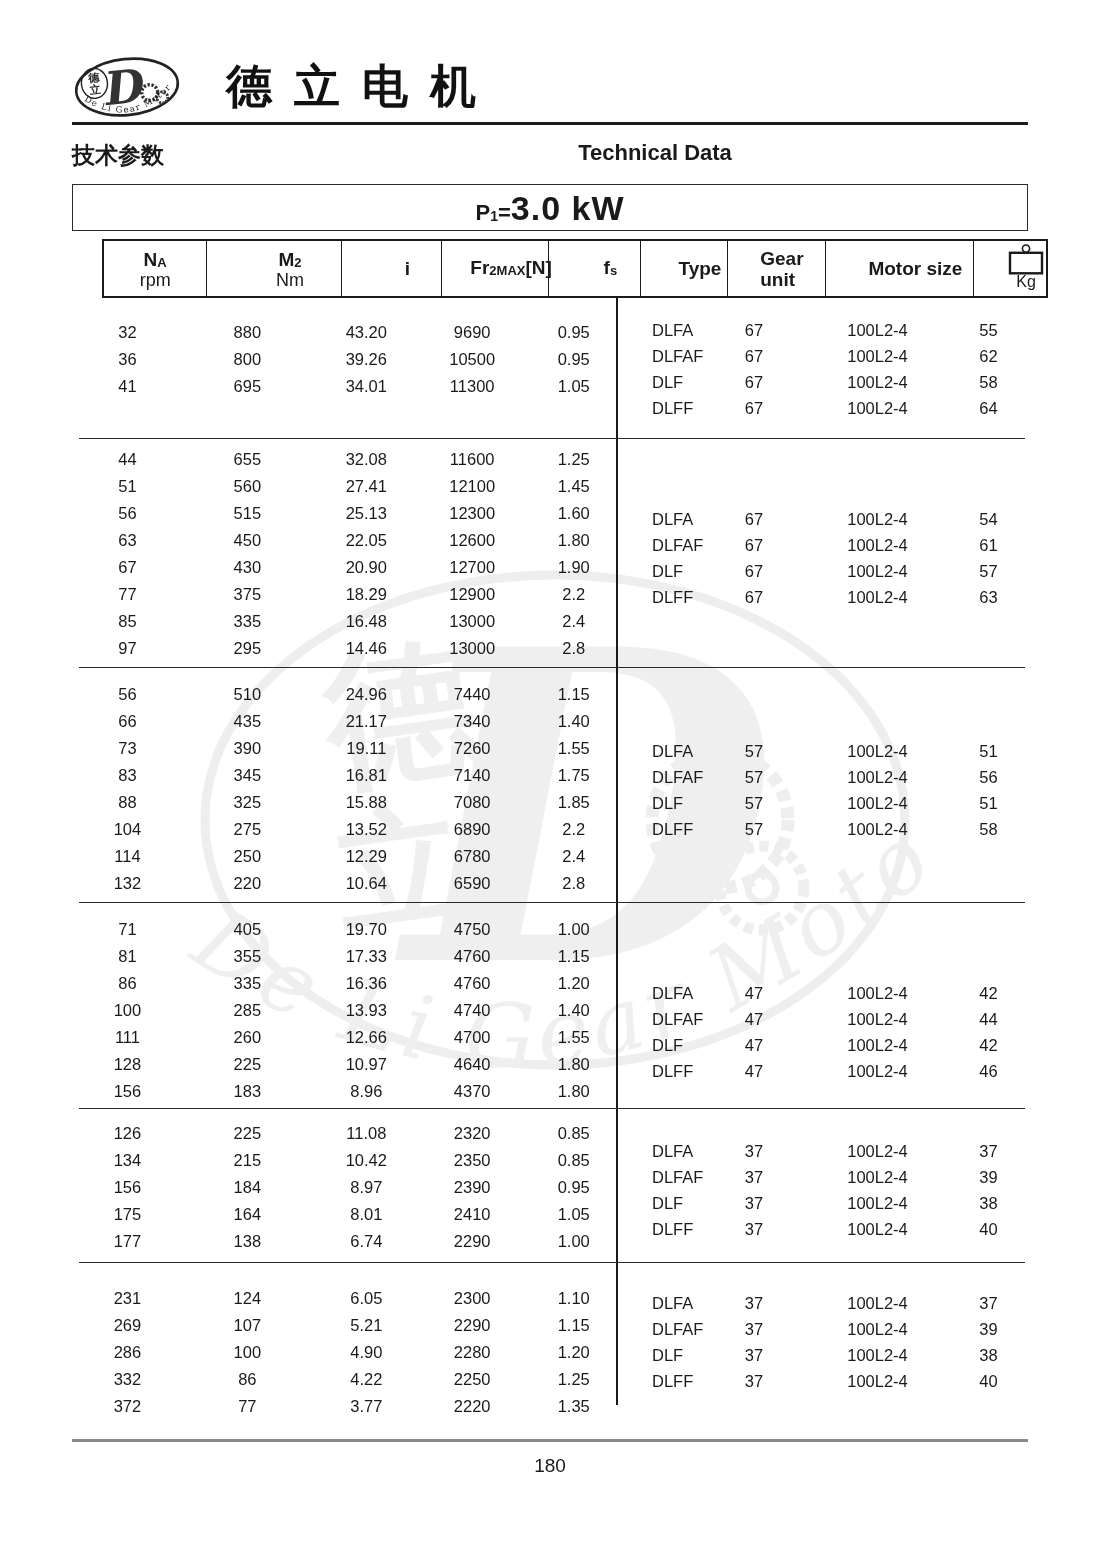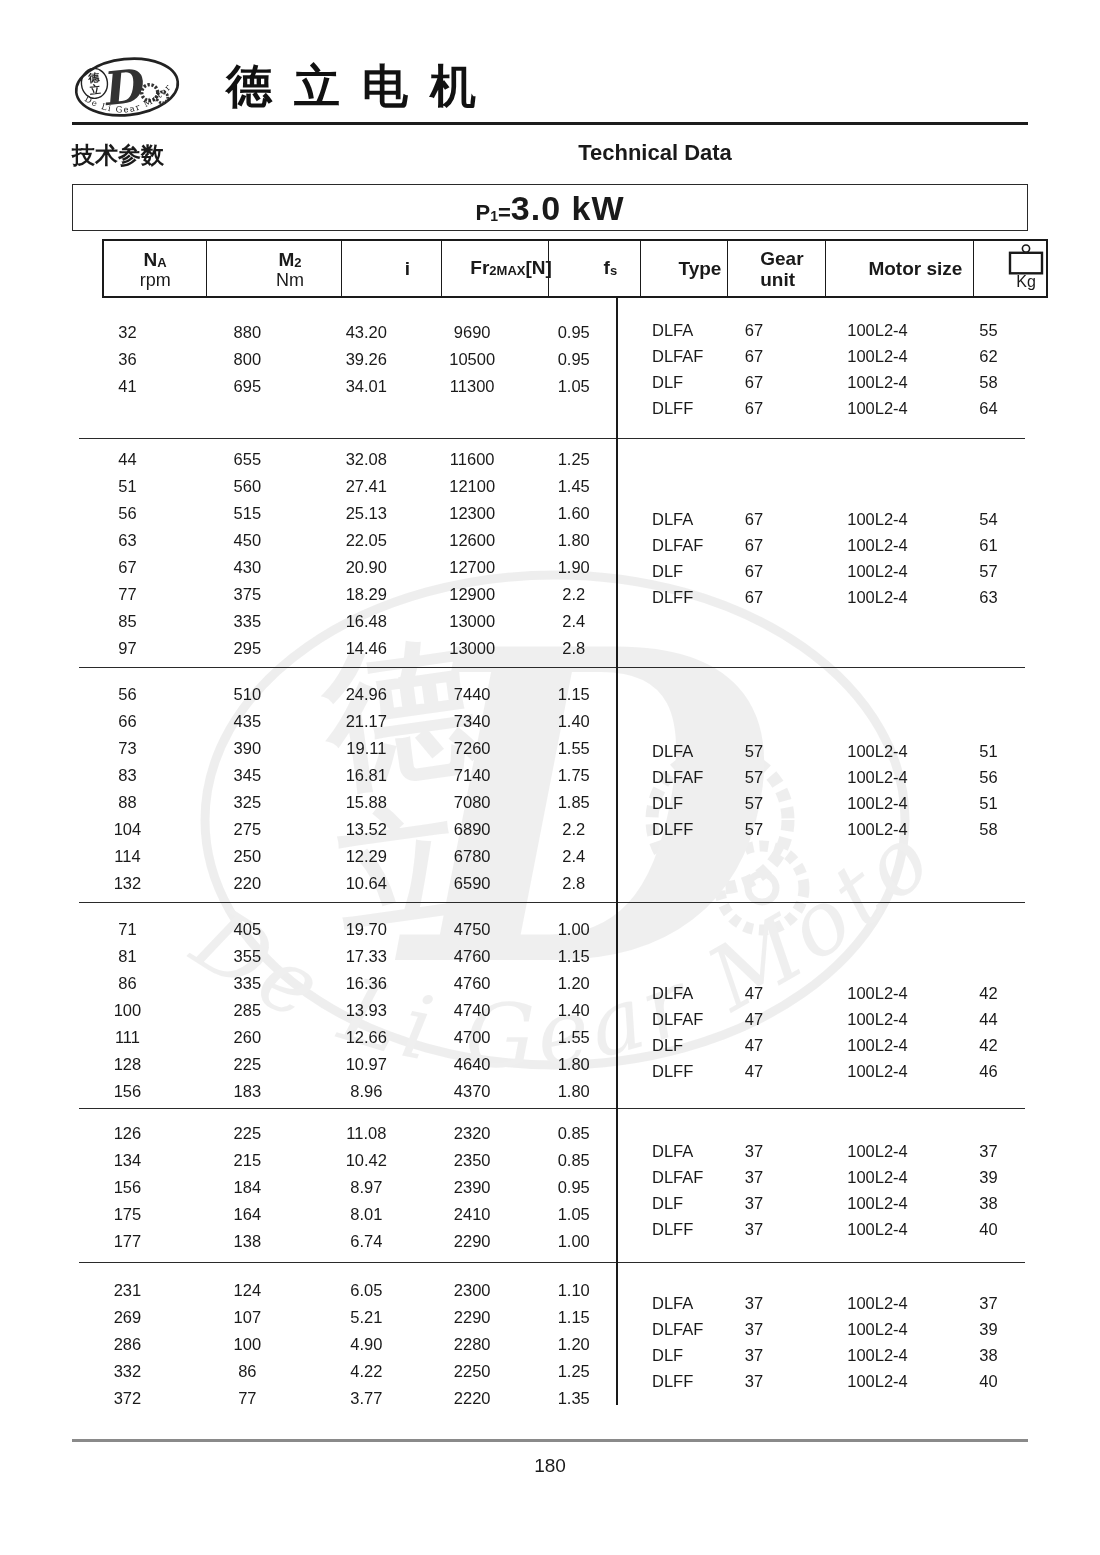--- a/index.html
+++ b/index.html
@@ -537,21 +537,21 @@
             </div>
             <div class="rrow">
               <div class="cell c-type">DLFF</div>
               <div class="cell c-gear">37</div>
               <div class="cell c-motor">100L2-4</div>
               <div class="cell c-kg">40</div>
             </div>
           </div>
         </div>
         <div class="block" style="height: 176px;">
-          <div class="left-rows" style="margin-top: 14px;">
+          <div class="left-rows" style="margin-top: 22px;">
             <div class="lrow">
               <div class="cell c-na">231</div>
               <div class="cell c-m2">124</div>
               <div class="cell c-i">6.05</div>
               <div class="cell c-fr">2300</div>
               <div class="cell c-fs">1.10</div>
             </div>
             <div class="lrow">
               <div class="cell c-na">269</div>
               <div class="cell c-m2">107</div>

